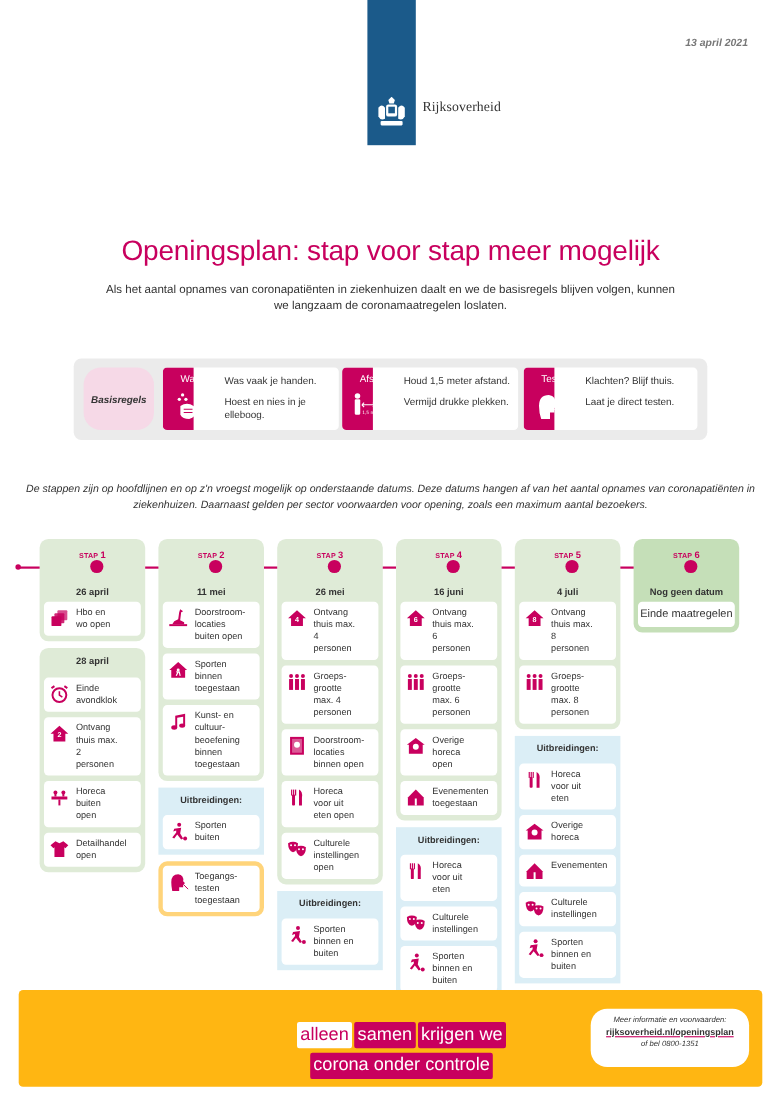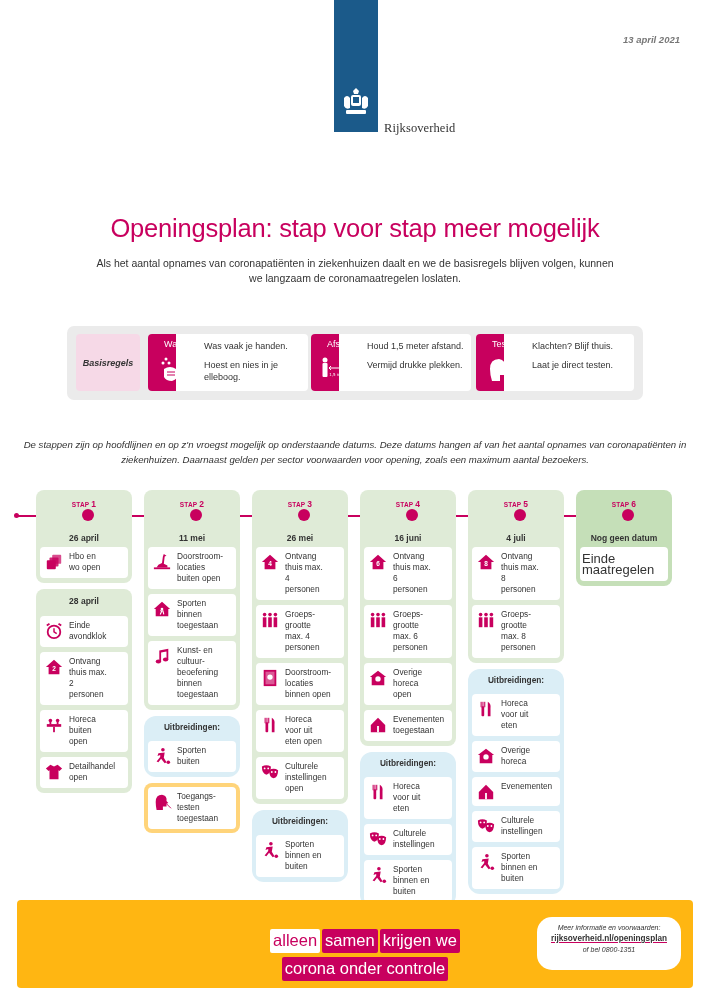--- a/index.html
+++ b/index.html
@@ -3,27 +3,27 @@
 <meta charset="utf-8">
 <style>
   * { box-sizing: border-box; margin: 0; padding: 0; }
   html, body { width: 710px; height: 1004px; background: #ffffff; overflow: hidden; }
   body { position: relative; font-family: "Liberation Sans", "DejaVu Sans", sans-serif; color: #333; }
 
   .date { position: absolute; right: 30px; top: 34px; font-size: 9.5px; color: #777; font-style: italic; font-weight: bold; }
 
   .logo-bar { position: absolute; left: 334px; top: 0; width: 44px; height: 132px; background: #1b5a8a; }
   .logo-emblem { position: absolute; left: 6px; bottom: 14px; width: 32px; height: 30px; }
-  .logo-text { position: absolute; left: 384px; top: 90px; font-family: "Liberation Serif", serif; font-size: 12.5px; color: #333; letter-spacing: 0.1px; margin-top: 31px; }
+  .logo-text { position: absolute; left: 384px; top: 90px; font-family: "Liberation Serif", serif; font-size: 12.5px; color: #333; letter-spacing: 0.1px; }
 
   .title { position: absolute; left: 0; width: 710px; top: 214px; text-align: center; font-size: 25.5px; color: #c8005e; font-weight: normal; letter-spacing: -0.2px; }
   .subtitle { position: absolute; left: 90px; width: 530px; top: 256px; text-align: center; font-size: 10.5px; line-height: 15px; color: #333; }
 
   .basis { position: absolute; left: 67px; top: 326px; width: 576px; height: 74px; background: #ebebeb; border-radius: 7px; }
-  .basis-label { position: absolute; left: 9px; top: 8px; width: 64px; height: 57px; background: #f6d9e7; border-radius: 4px; display: flex; align-items: center; justify-content: center; font-size: 9px; font-weight: bold; font-style: italic; color: #333; }
+  .basis-label { position: absolute; left: 9px; top: 8px; width: 64px; height: 57px; background: #f6d9e7; border-radius: 16px; display: flex; align-items: center; justify-content: center; font-size: 9px; font-weight: bold; font-style: italic; color: #333; }
   .rule { position: absolute; top: 8px; height: 57px; background: #fff; border-radius: 4px; overflow: hidden; }
   .rule-tag { position: absolute; left: 0; top: 0; bottom: 0; width: 28px; background: #c8005e; color: #fff; font-size: 9px; text-align: right; padding-top: 5px; padding-left: 16px; }
   .rule-tag svg { position: absolute; left: 12px; top: 23px; }
   .rule-text { position: absolute; left: 56px; top: 6px; right: 4px; font-size: 9px; line-height: 12px; color: #333; }
   .rule-text p + p { margin-top: 7px; }
 
   .intro { position: absolute; left: 20px; width: 670px; top: 437px; text-align: center; font-size: 9.6px; line-height: 15px; font-style: italic; color: #333; }
 
   .timeline { position: absolute; left: 16px; top: 515px; width: 610px; height: 1.5px; background: #c8005e; }
   .timeline-start { position: absolute; left: 14px; top: 513px; width: 5px; height: 5px; border-radius: 50%; background: #c8005e; }
@@ -37,23 +37,23 @@
   .stap-num { font-size: 8.5px; }
   .stap-dot { position: absolute; left: 42px; top: 19px; width: 12px; height: 12px; border-radius: 50%; background: #c8005e; }
   .stage-date { font-size: 8.5px; font-weight: bold; color: #333; text-align: center; height: 18px; line-height: 16px; }
   .stage-date.top { position: absolute; left: 0; right: 0; top: 40px; }
 
   .item { background: #fff; border-radius: 4px; display: flex; align-items: flex-start; padding: 4px 20px 5px 4px; margin-top: 5px; min-height: 28px; }
   .item:first-of-type { margin-top: 0; }
   .item .ic { width: 20px; flex: 0 0 20px; margin-right: 5px; margin-top: 2px; display: flex; justify-content: center; }
   .item .tx { font-size: 8.3px; line-height: 11px; color: #333; }
   .item.center { justify-content: center; padding: 6px 2px; min-height: 0; }
-  .item.center .tx { font-size: 13px; }
-
-  .ext { background: #dbeef6; border-radius: 12px; padding: 4px 4px 5px; margin-bottom: 6px; }
+  .item.center .tx { text-align: center; font-size: 10px; }
+
+  .ext { background: #dbeef6; border-radius: 0; padding: 4px 4px 5px; margin-bottom: 6px; }
   .ext-title { font-size: 8.3px; font-weight: bold; color: #333; text-align: center; height: 16px; line-height: 14px; }
   .yellow { background: #ffd47a; border-radius: 8px; padding: 4px; }
   .yellow .item { margin-top: 0; }
 
   .footer { position: absolute; left: 17px; top: 900px; width: 676px; height: 88px; background: #ffb612; border-radius: 4px; }
   .slogan { position: absolute; left: 238px; top: 17px; width: 220px; text-align: center; margin-top: 12px; }
   .slogan .line { display: flex; justify-content: center; gap: 2px; margin-bottom: 4px; }
   .slogan span { display: inline-block; background: #c8005e; color: #fff; font-size: 16.5px; padding: 2px 3px 3px; line-height: 19px; border-radius: 2px; }
   .slogan span.white { background: #fff; color: #c8005e; }
   .info { position: absolute; left: 520px; top: 17px; width: 144px; height: 53px; background: #fff; border-radius: 15px; text-align: center; padding-top: 7px; }

